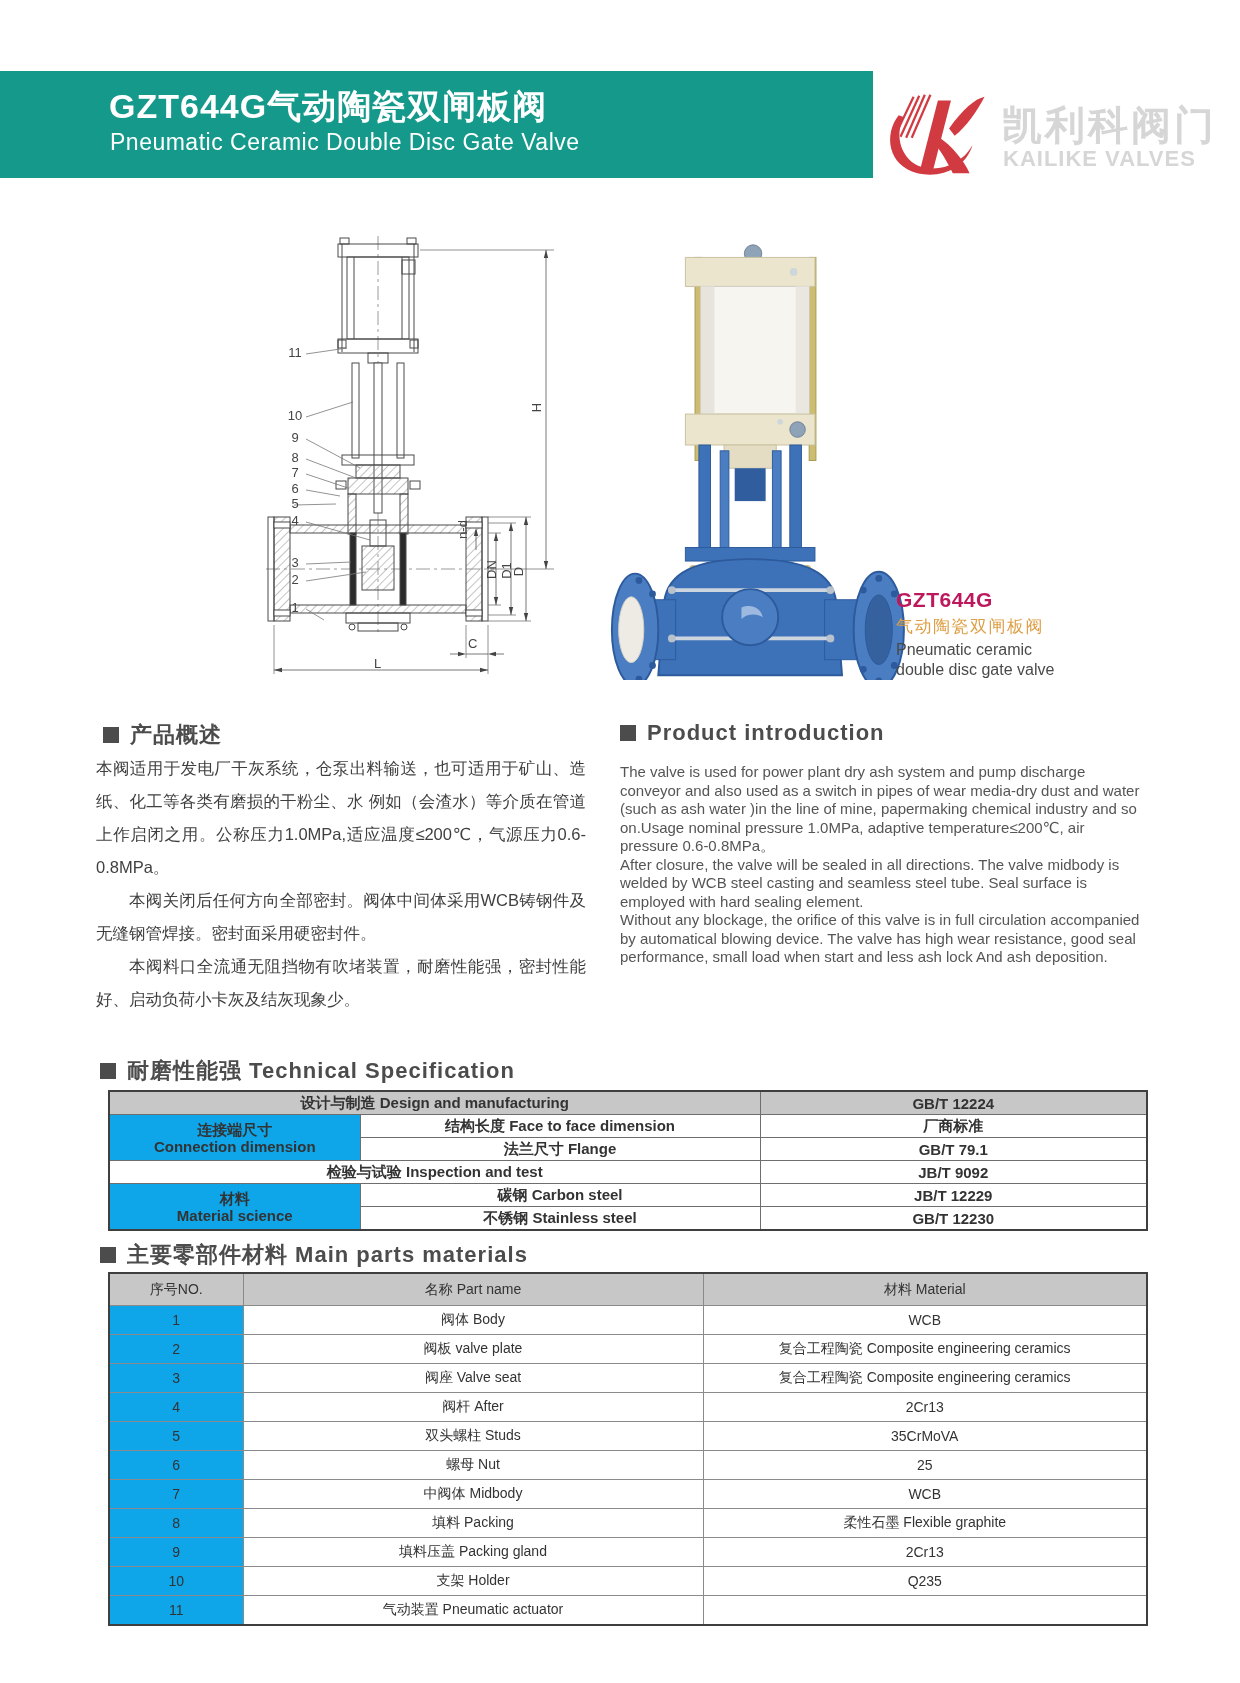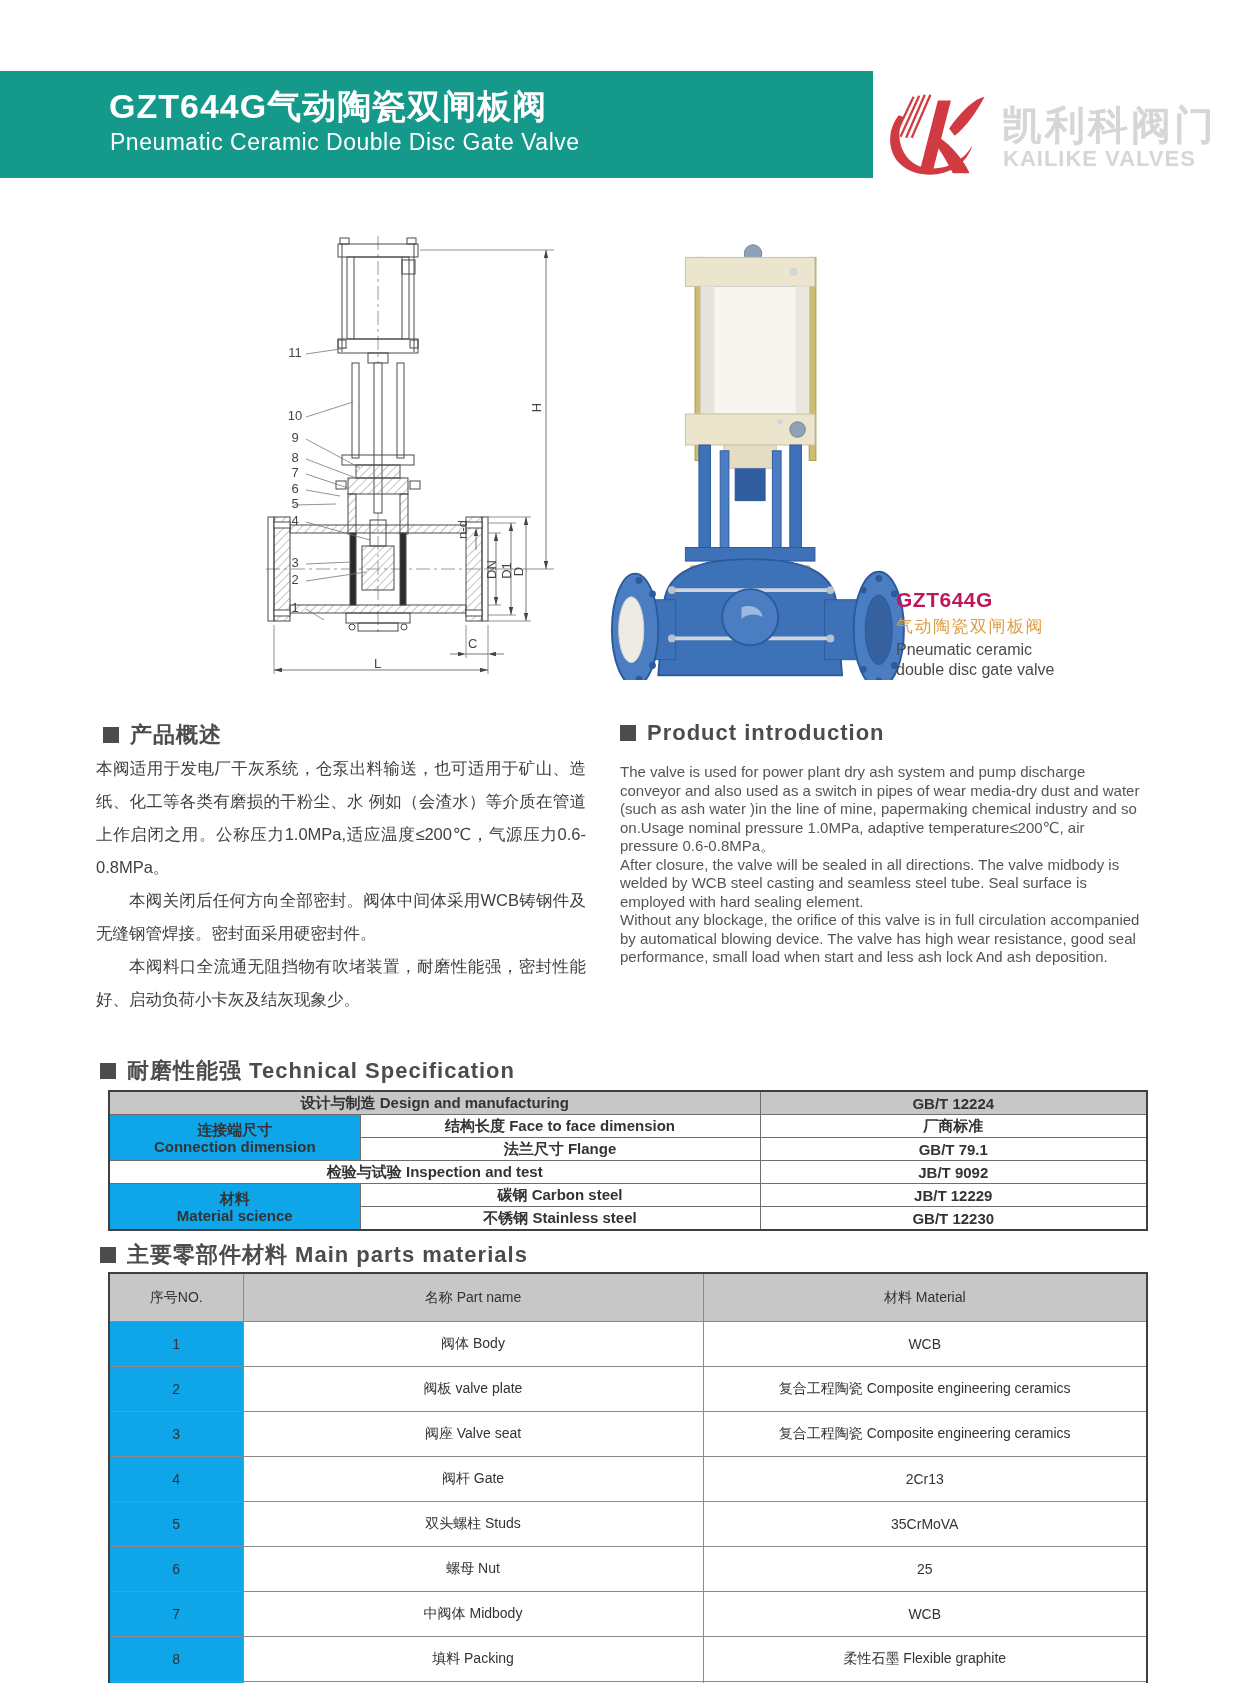--- a/index.html
+++ b/index.html
@@ -33,21 +33,21 @@
   .cn-text p.ind{text-indent:2em;}
   .en-text{position:absolute;left:620px;top:763px;width:522px;font-size:15px;line-height:18.5px;color:#555;}
   .en-text p{margin:0;}
   
   table{border-collapse:collapse;table-layout:fixed;}
   .spec-table{position:absolute;left:108px;top:1090px;width:1038px;border:2px solid #3f3f3f;font-weight:bold;}
   .spec-table td{border:1px solid #6e6e6e;text-align:center;vertical-align:middle;
                  font-size:15px;color:#333;height:22px;padding:0 4px;background:#ffffff;}
   .parts-table{position:absolute;left:108px;top:1272px;width:1038px;border:2px solid #3f3f3f;}
   .parts-table td{border:1px solid #8a8a8a;text-align:center;vertical-align:middle;
-                  font-size:14px;color:#333;height:20px;padding:12px 4px;background:#ffffff;}
+                  font-size:14px;color:#333;height:20px;padding:4px 4px;background:#ffffff;}
   tr.shade-dark td{background:#c7c7c7;}
   td.shade-light{background:#0ea5e9;}
   .two-line{line-height:17px;}
 </style>
 </head>
 <body>
 
 <div class="page">
 
   <div class="header-bar">
@@ -362,21 +362,21 @@
         <td>阀板 valve plate</td>
         <td>复合工程陶瓷 Composite engineering ceramics</td>
       </tr>
       <tr>
         <td class="shade-light">3</td>
         <td>阀座 Valve  seat</td>
         <td>复合工程陶瓷 Composite engineering ceramics</td>
       </tr>
       <tr>
         <td class="shade-light">4</td>
-        <td>阀杆 Gate</td>
+        <td>阀杆 After</td>
         <td>2Cr13</td>
       </tr>
       <tr>
         <td class="shade-light">5</td>
         <td>双头螺柱 Studs</td>
         <td>35CrMoVA</td>
       </tr>
       <tr>
         <td class="shade-light">6</td>
         <td>螺母 Nut</td>

